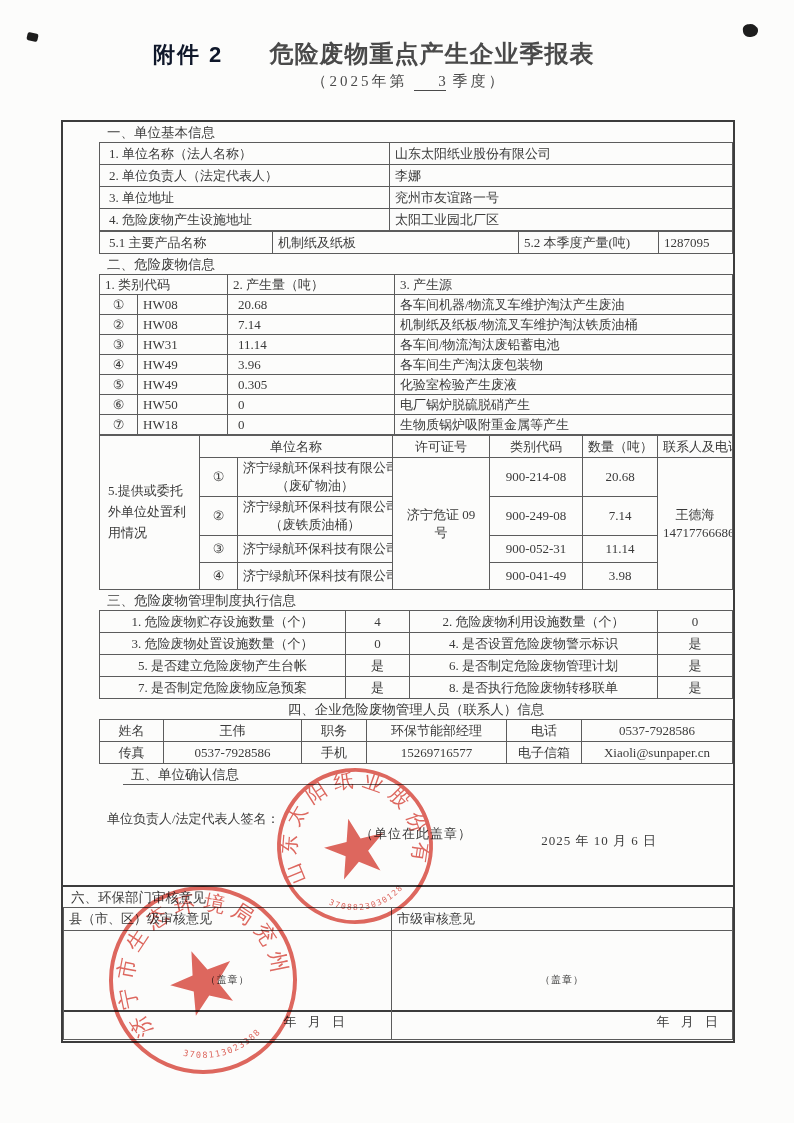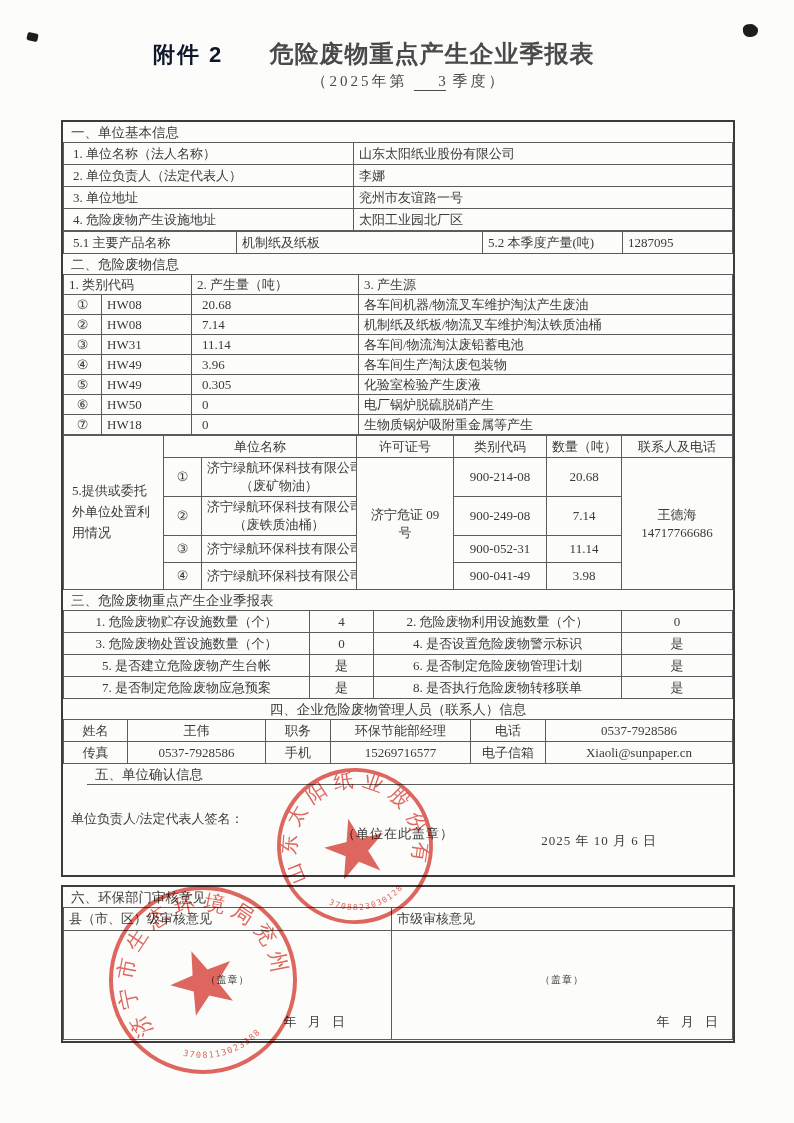--- a/index.html
+++ b/index.html
@@ -12,21 +12,21 @@
   
   .hdr-attach{position:absolute;left:153px;top:40px;font-family:"Liberation Sans","DejaVu Sans",sans-serif;
               font-weight:bold;font-size:22px;color:#0f172a;letter-spacing:2px;}
   .hdr-title{position:absolute;left:0;top:38px;width:100%;text-align:center;text-indent:70px;
              font-family:"Liberation Sans","DejaVu Sans",sans-serif;font-weight:bold;font-size:24px;color:#4a4a4a;letter-spacing:1px;}
   .hdr-sub{position:absolute;left:0;top:72px;width:100%;text-align:center;text-indent:24px;
            font-size:15px;color:#4a4a4a;letter-spacing:3px;}
   .hdr-sub .q{display:inline-block;min-width:22px;text-align:center;border-bottom:1px solid #4a4a4a;letter-spacing:0;}
   
   .tbl-wrap{position:absolute;left:61px;width:674px;border:2px solid #3c3c3c;background:transparent;box-sizing:border-box;}
-  .wrap-main{top:120px;height:757px;}
+  .wrap-main{top:120px;height:892px;padding-left:36px;}
   .wrap-six{top:885px;height:158px;}
   table{border-collapse:collapse;table-layout:fixed;width:100%;}
   td{border:1px solid #5c5c5c;font-size:13px;padding:0 5px;overflow:hidden;white-space:nowrap;
      height:21px;color:#3a3a3a;}
   .sec-head{font-size:13.5px;padding:2px 8px 1px 8px;height:17px;line-height:17px;}
   .sec-head.center{text-align:center;}
   .t-a td{height:21px;margin-left:44px;}
   .t-a td.lab{padding-left:9px;}
   .t-b td{height:19px;}
   .t-c td{text-align:center;}
@@ -231,21 +231,21 @@
       </tr>
       <tr>
         <td style="height:26px">④</td>
         <td>济宁绿航环保科技有限公司</td>
         <td>900-041-49</td>
         <td>3.98</td>
       </tr>
     </tbody>
       </table>
 
-    <div class="sec-head">三、危险废物重点产生企业季报表</div>
+    <div class="sec-head">三、危险废物管理制度执行信息</div>
 
     <table class="t-d">
       <colgroup>
           <col style="width:246px">
           <col style="width:64px">
           <col style="width:248px">
           <col>
         </colgroup>
       <tbody>
           <tr>

